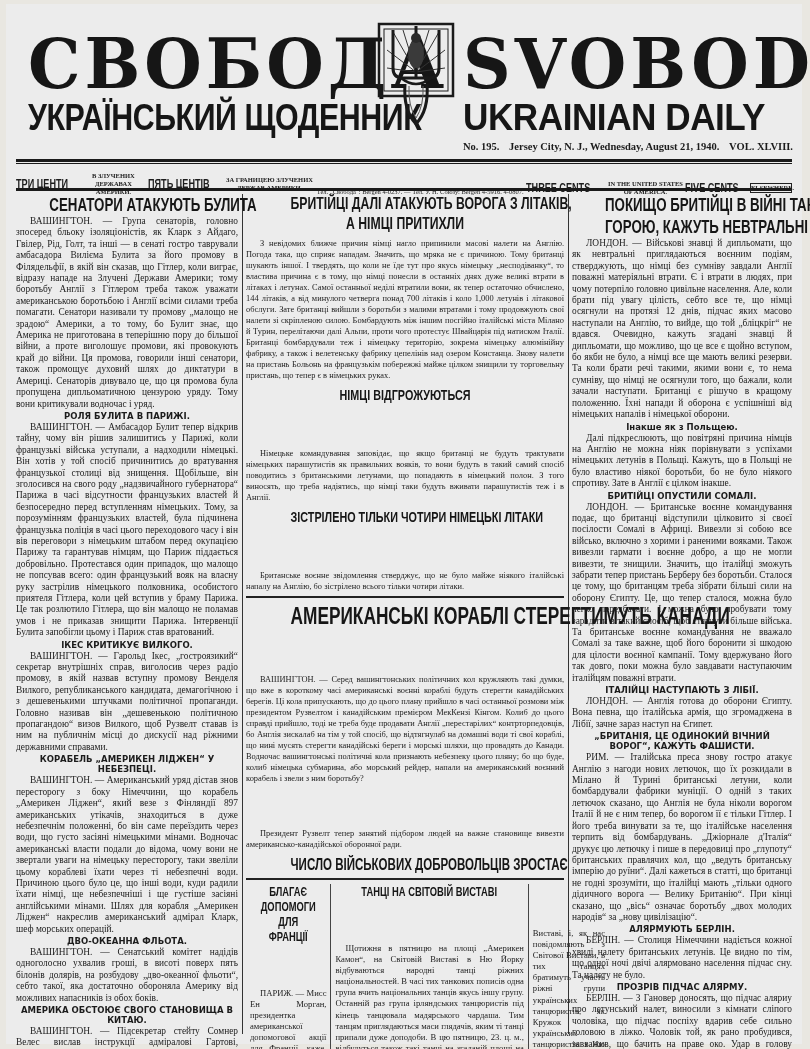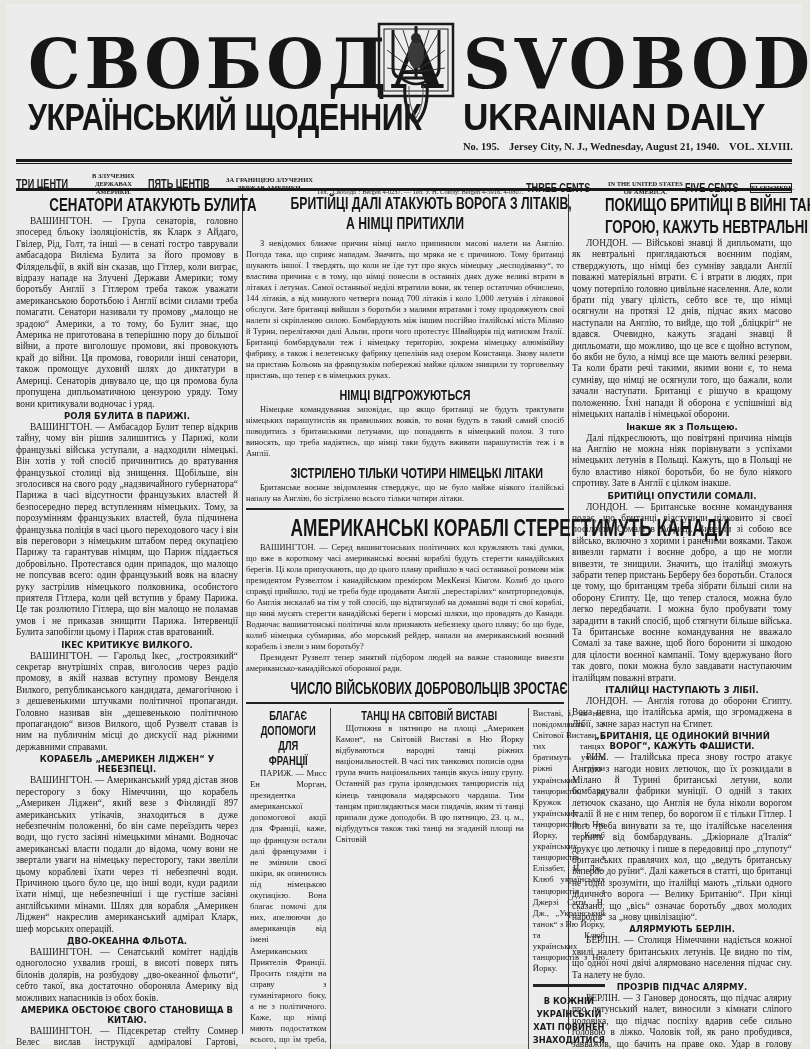--- a/index.html
+++ b/index.html
@@ -77,21 +77,21 @@
   .hl-sub  { font-size:15px; line-height:18px; transform:scaleX(0.72); }
   .sub-hl {
     font-family:"DejaVu Sans", sans-serif; font-weight:bold;
     font-size:8.5px; line-height:10px; text-align:center; margin:1px 0 1px 0;
     text-transform:uppercase;
   }
   p.body {
     margin:0; font-size:9.4px; line-height:11.4px; text-align:justify;
     text-indent:14px; color:#222;
   }
-  .col-mid p.body { font-size:8.4px; line-height:11px; }
+  .col-mid p.body { font-size:8.4px; line-height:11px;margin-top:44px; }
   .sep { height:2px; background:#222; margin:4px 0; }
 
   
   .sub-cols { display:flex; gap:0; margin-top:4px; }
   .subcol { flex:1; padding:0 4px; border-right:1px solid #444; }
   .subcol:last-child { border-right:none; }
   .subcol p.body { font-size:8.6px; line-height:11.1px; text-indent:10px; }
   .promo {
     border-top:3px solid #222; margin-top:10px; padding-top:8px;
     font-family:"DejaVu Sans", sans-serif; font-weight:bold;

